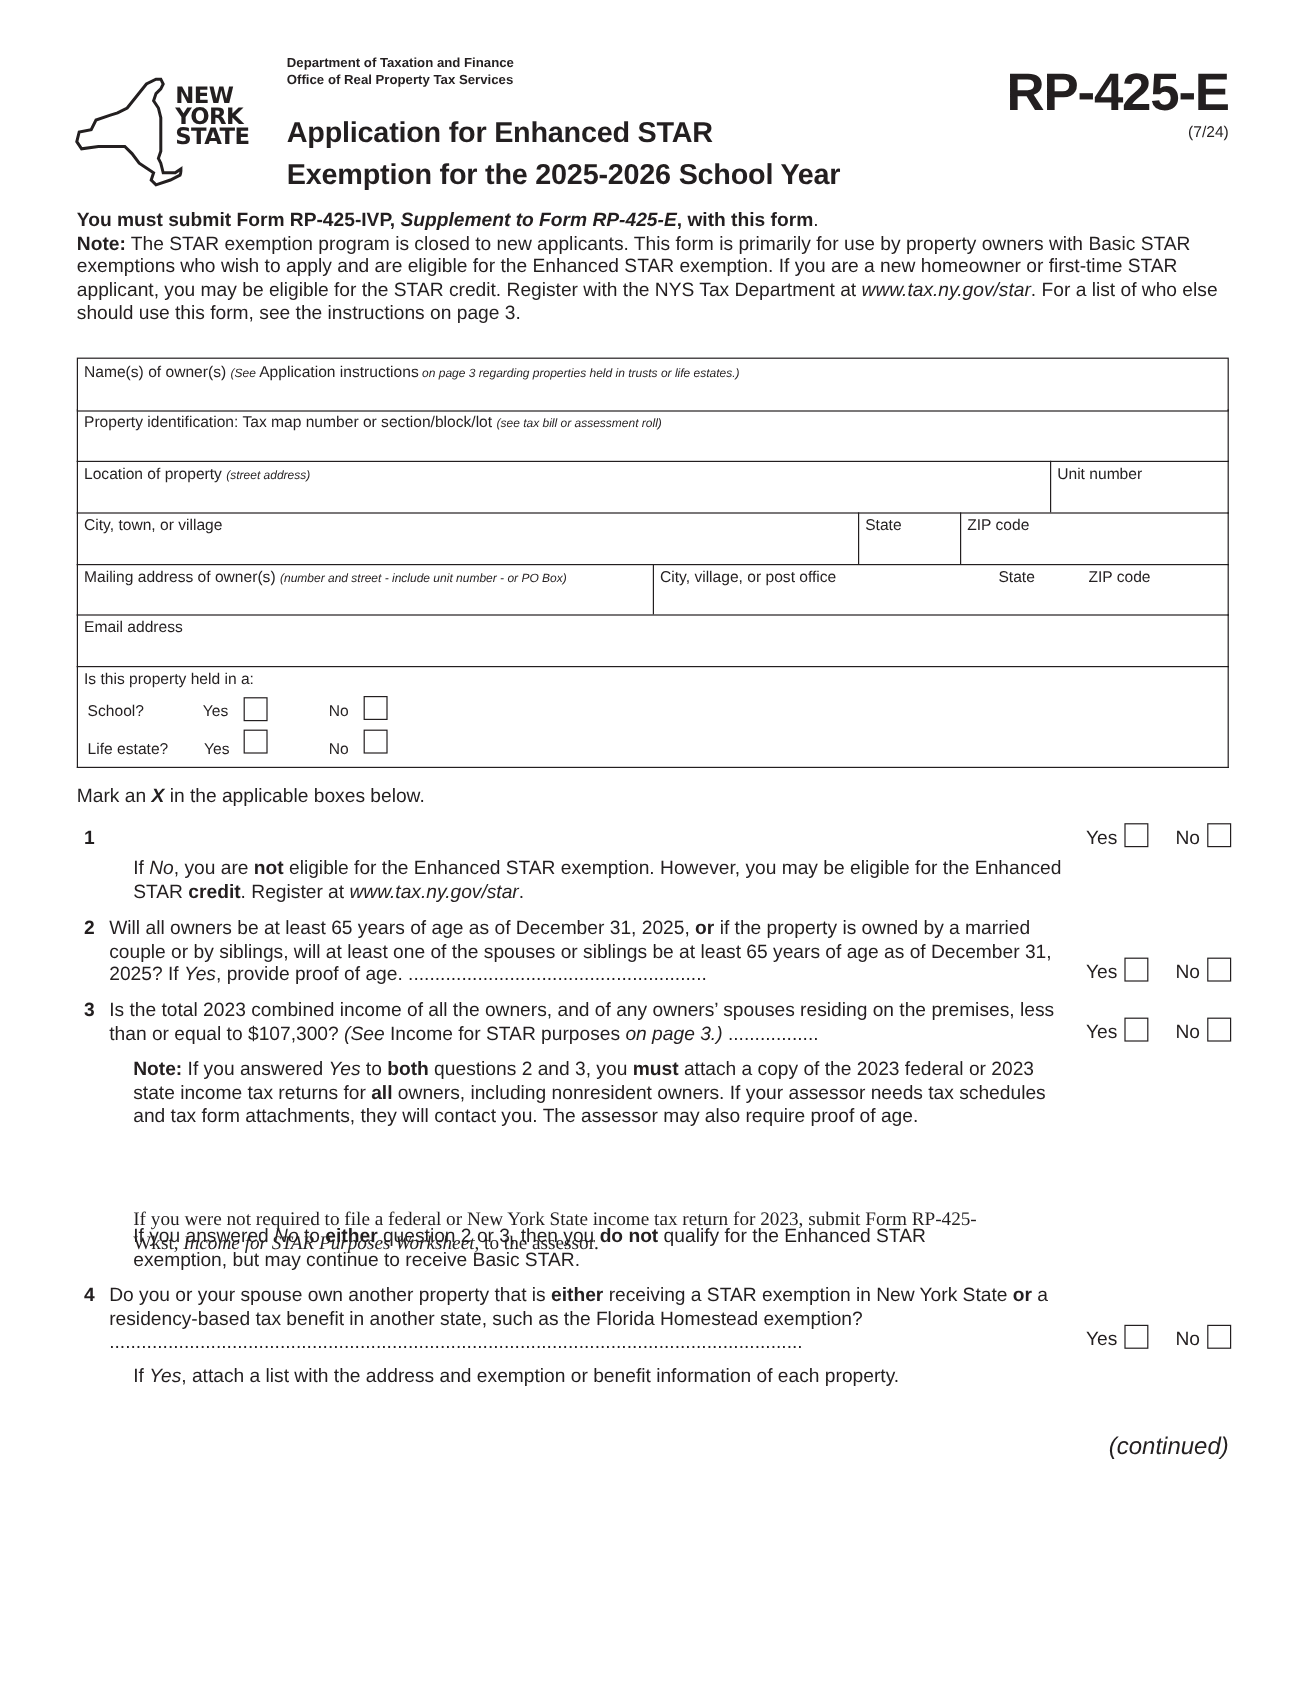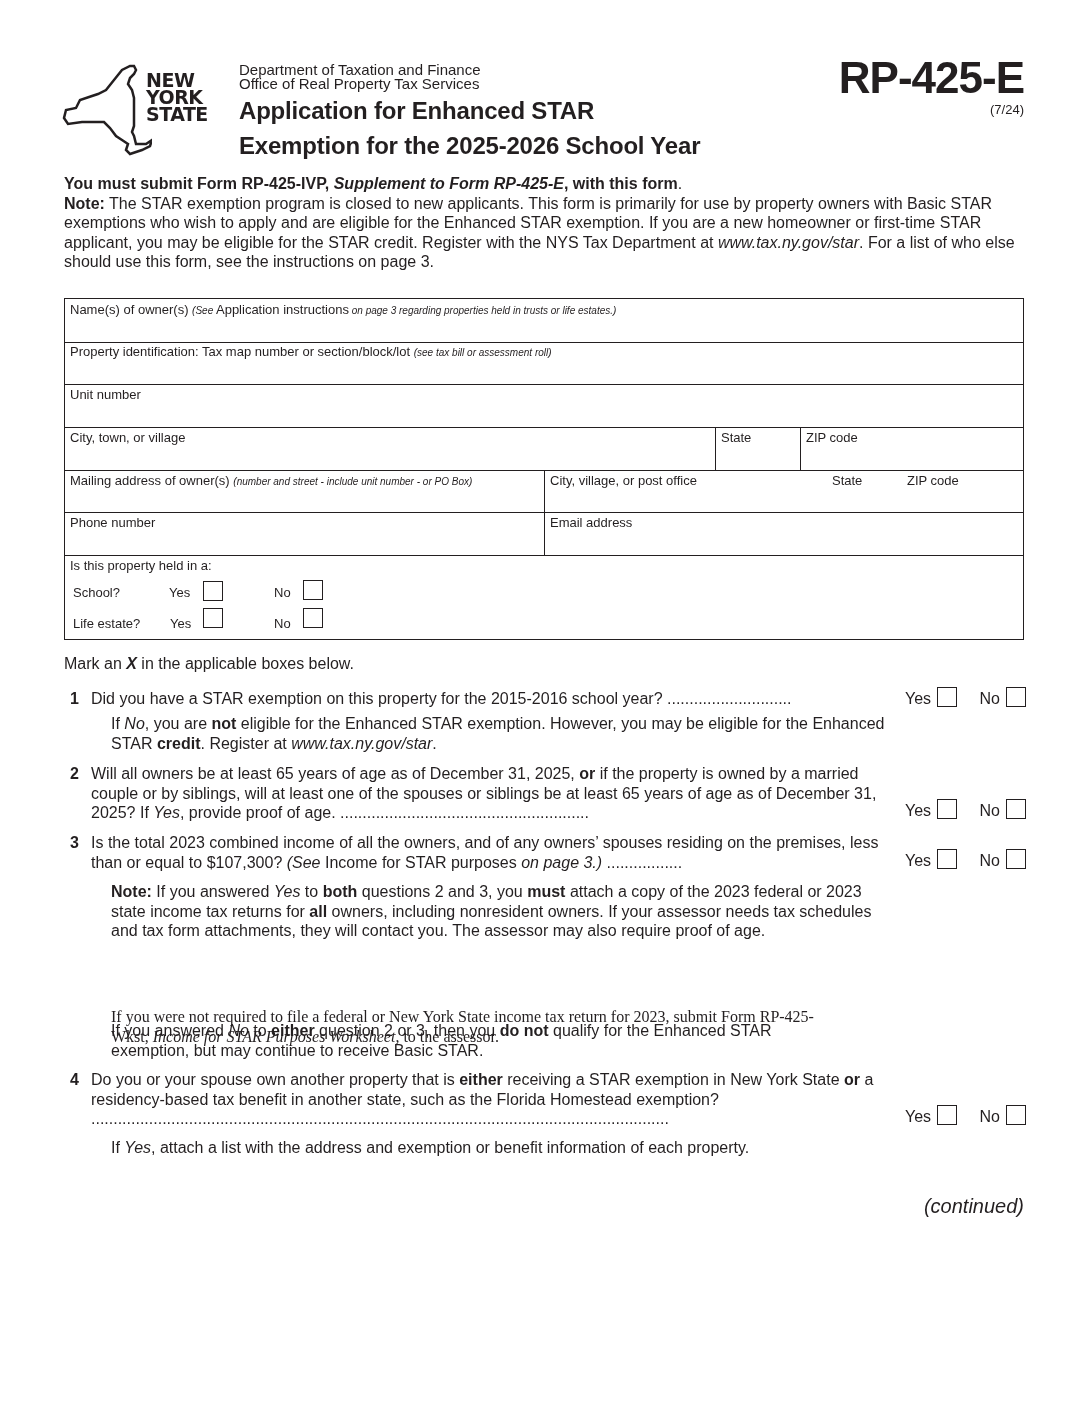--- a/index.html
+++ b/index.html
@@ -1,20 +1,20 @@
 <!DOCTYPE html>
 <html><head>
 <meta charset="utf-8">
 <style>
   html, body { margin: 0; padding: 0; background: #ffffff; }
   body { width: 1088px; height: 1408px; position: relative; font-family: "Liberation Sans", sans-serif; color: #231f20; overflow: hidden; }
   .abs { position: absolute; }
   .logo { left: 62px; top: 62px; width: 150px; height: 96px; }
   .logo-text { position: absolute; left: 84px; top: 10px; font-family: "DejaVu Sans", sans-serif; font-weight: bold; font-size: 19px; line-height: 17px; letter-spacing: -0.5px; }
-  .dept { left: 239px; top: 63px; font-size: 15px; line-height: 14px; }
+  .dept { left: 239px; top: 46px; font-size: 11px; line-height: 14px; font-weight: bold; }
   .title { left: 239px; top: 93px; font-size: 24px; font-weight: bold; line-height: 35px; letter-spacing: -0.2px; }
   .formno { right: 64px; top: 54px; font-size: 44px; font-weight: bold; letter-spacing: -1px; line-height: 48px; text-align: left; }
   .rev { right: 64px; top: 102px; font-size: 13px; }
   .intro { left: 64px; top: 174px; width: 970px; font-size: 16px; line-height: 19.5px; }
   .intro b, .intro i { }
   .frow { position: absolute; left: 64px; width: 958px; border: 1px solid #231f20; border-top: none; display: flex; align-items: flex-end; }
   .frow.first { border-top: 1px solid #231f20; }
   .cell { position: relative; height: 100%; box-sizing: border-box; padding: 3px 5px; font-size: 13px; border-right: 1px solid #231f20; }
   .cell:last-child { border-right: none; }
   .cell small { font-size: 10px; font-style: italic; }
@@ -66,20 +66,24 @@
     <input type="text" value="" style="">
   </div>
 </div>
 <div class="frow" style="top:341px;height:43px;">
   <div class="cell" style="width:100%;">
     <span>Property identification: Tax map number or section/block/lot </span><small>(see tax bill or assessment roll)</small>
     <input type="text" value="" style="">
   </div>
 </div>
 <div class="frow" style="top:384px;height:43px;">
+  <div class="cell" style="width:811px;">
+    <span>Location of property </span><small>(street address)</small>
+    <input type="text" value="" style="">
+  </div>
   <div class="cell" style="flex:1;">
     <span>Unit number</span>
     <input type="text" value="" style="">
   </div>
 </div>
 <div class="frow" style="top:427px;height:43px;">
   <div class="cell" style="width:651px;">
     <span>City, town, or village</span>
     <input type="text" value="" style="">
   </div>
@@ -98,24 +102,20 @@
     <input type="text" value="" style="">
   </div>
   <div class="cell" style="flex:1;">
     <span>City, village, or post office</span>
     <span style="position:absolute;left:287px;top:3px;">State</span>
     <span style="position:absolute;left:362px;top:3px;">ZIP code</span>
     <input type="text" value="" style="">
   </div>
 </div>
 <div class="frow" style="top:512px;height:43px;">
-  <div class="cell" style="width:480px;">
-    <span>Phone number</span>
-    <input type="text" value="" style="">
-  </div>
   <div class="cell" style="flex:1;">
     <span>Email address</span>
     <input type="text" value="" style="">
   </div>
 </div>
 <div class="frow" style="top:555px;height:84px;gap:12px;">
   <div class="cell" style="width:416px;">
     <div>Is this property held in a:</div>
     <div style="position:absolute;left:8px;top:26px;width:400px;">
       <span style="position:absolute;left:0;top:4px;">School?</span>
@@ -133,21 +133,20 @@
     </div>
   </div>
 </div>
 
 <div class="abs" style="left:64px;top:655px;font-size:16px;">
   <span>Mark an </span><b><i>X</i></b><span> in the applicable boxes below.</span>
 </div>
 
 <div class="q" style="top:689px;height:22px;">
   <span class="qnum">1</span>
-  <span class="qtext">Did you have a STAR exemption on this property for the 2015-2016 school year? ............................</span>
   <span class="yn">
     <span>Yes</span><span class="cb"></span>
     <span style="margin-left:18px;">No</span><span class="cb"></span>
   </span>
 </div>
 <div class="indent" style="top:714px;">
   <span>If </span><i>No</i><span>, you are </span><b>not</b><span> eligible for the Enhanced STAR exemption. However, you may be eligible for the Enhanced STAR </span><b>credit</b><span>. Register at </span><i>www.tax.ny.gov/star</i><span>.</span>
 </div>
 
 <div class="q" style="top:764px;height:60px;">

